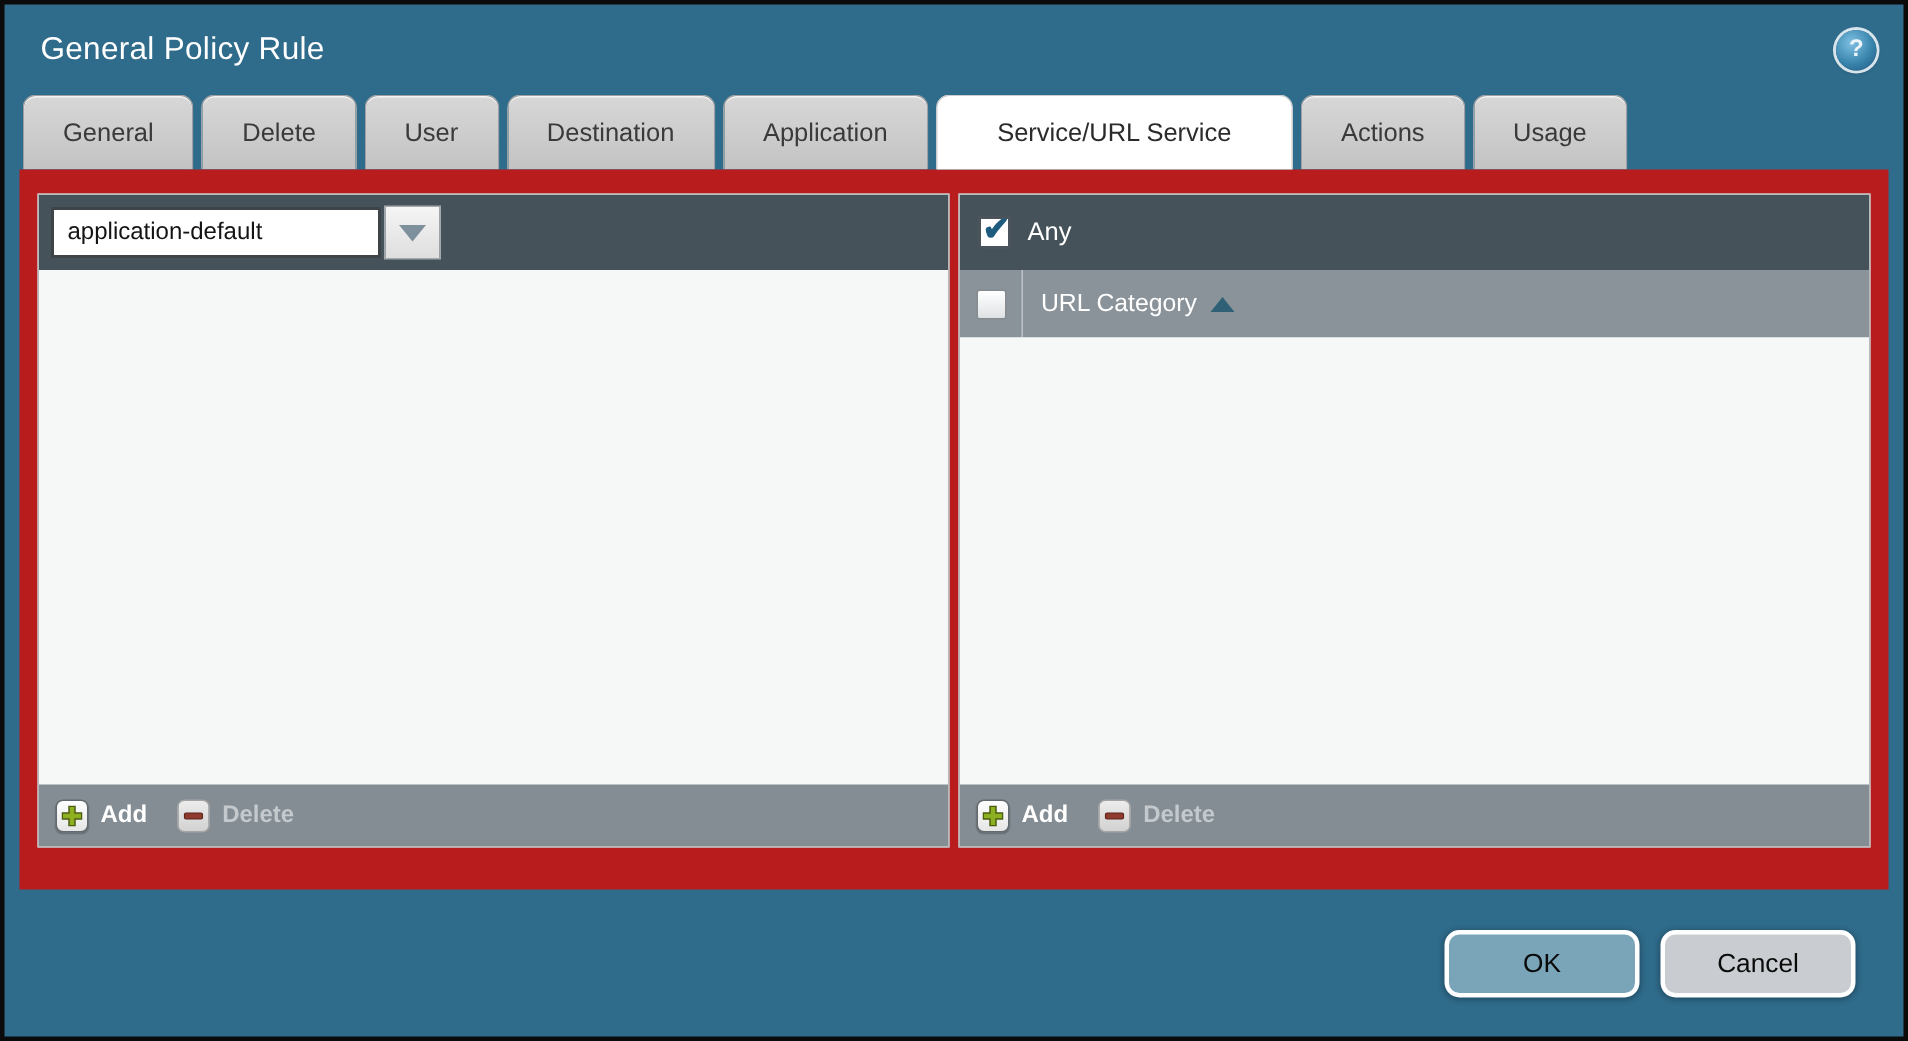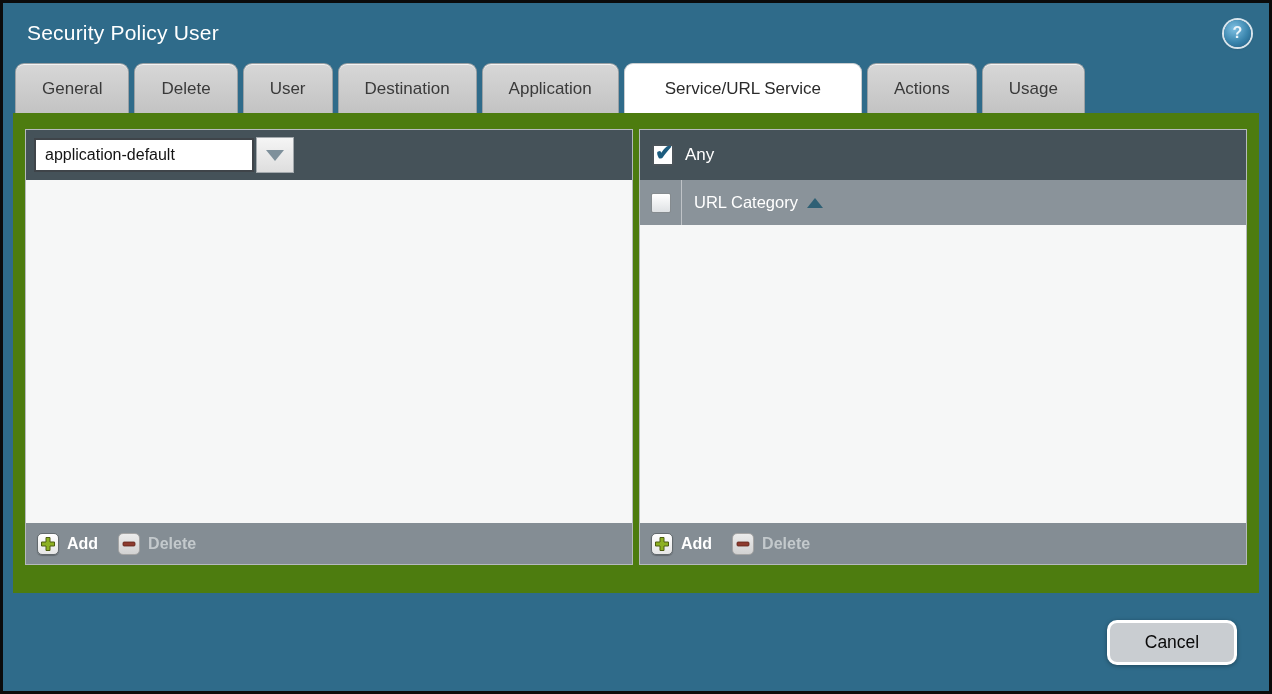--- a/index.html
+++ b/index.html
@@ -29,21 +29,21 @@
     padding:0 26px; cursor:pointer; white-space:nowrap;
     box-shadow:inset 0 1px 0 rgba(255,255,255,.7);
   }
   .tab.active {
     background:#ffffff; color:#2b2b2b; padding:0 40px;
     box-shadow:none; border-color:#c9cdd0; position:relative; z-index:2;
   }
   
   .content {
     position:relative; z-index:1;
-    margin:0 10px; height:480px; background:#4d7c0f;
+    margin:0 10px; height:480px; background:#b91c1c;
     padding:16px 12px 0 12px; display:flex; gap:6px; align-items:flex-start;
   }
   .panel {
     width:608px; height:436px; border:1px solid #b6babd;
     display:flex; flex-direction:column; background:#F6F7F7;
   }
   .panel-top { height:50px; background:#455259; display:flex; align-items:center; padding:0 8px; flex:0 0 auto; }
   .combo-input {
     width:220px; height:34px; border:2px solid #3f4449; background:#fff;
     font-size:16px; color:#141414; padding:0 9px; border-radius:0; outline:none;
@@ -88,21 +88,21 @@
   }
   .btn-ok { background:#7AA5B9; }
   .btn-cancel { background:#C9CDD1; }
 </style>
 </head>
 <body>
 
 <div class="frame">
 
   <div class="titlebar">
-    <div class="title">Security Policy User</div>
+    <div class="title">General Policy Rule</div>
     <div class="help-icon">?</div>
   </div>
 
   <div class="tabs">
     <div class="tab">General</div>
     <div class="tab">Delete</div>
     <div class="tab">User</div>
     <div class="tab">Destination</div>
     <div class="tab">Application</div>
     <div class="tab active">Service/URL Service</div>
@@ -171,16 +171,17 @@
             </svg>
           </span>
           <span class="action-label">Delete</span>
         </div>
       </div>
     </div>
 
   </div>
 
   <div class="dialog-actions">
+    <button class="btn btn-ok">OK</button>
     <button class="btn btn-cancel">Cancel</button>
   </div>
 
 </div>
 
 </body></html>

